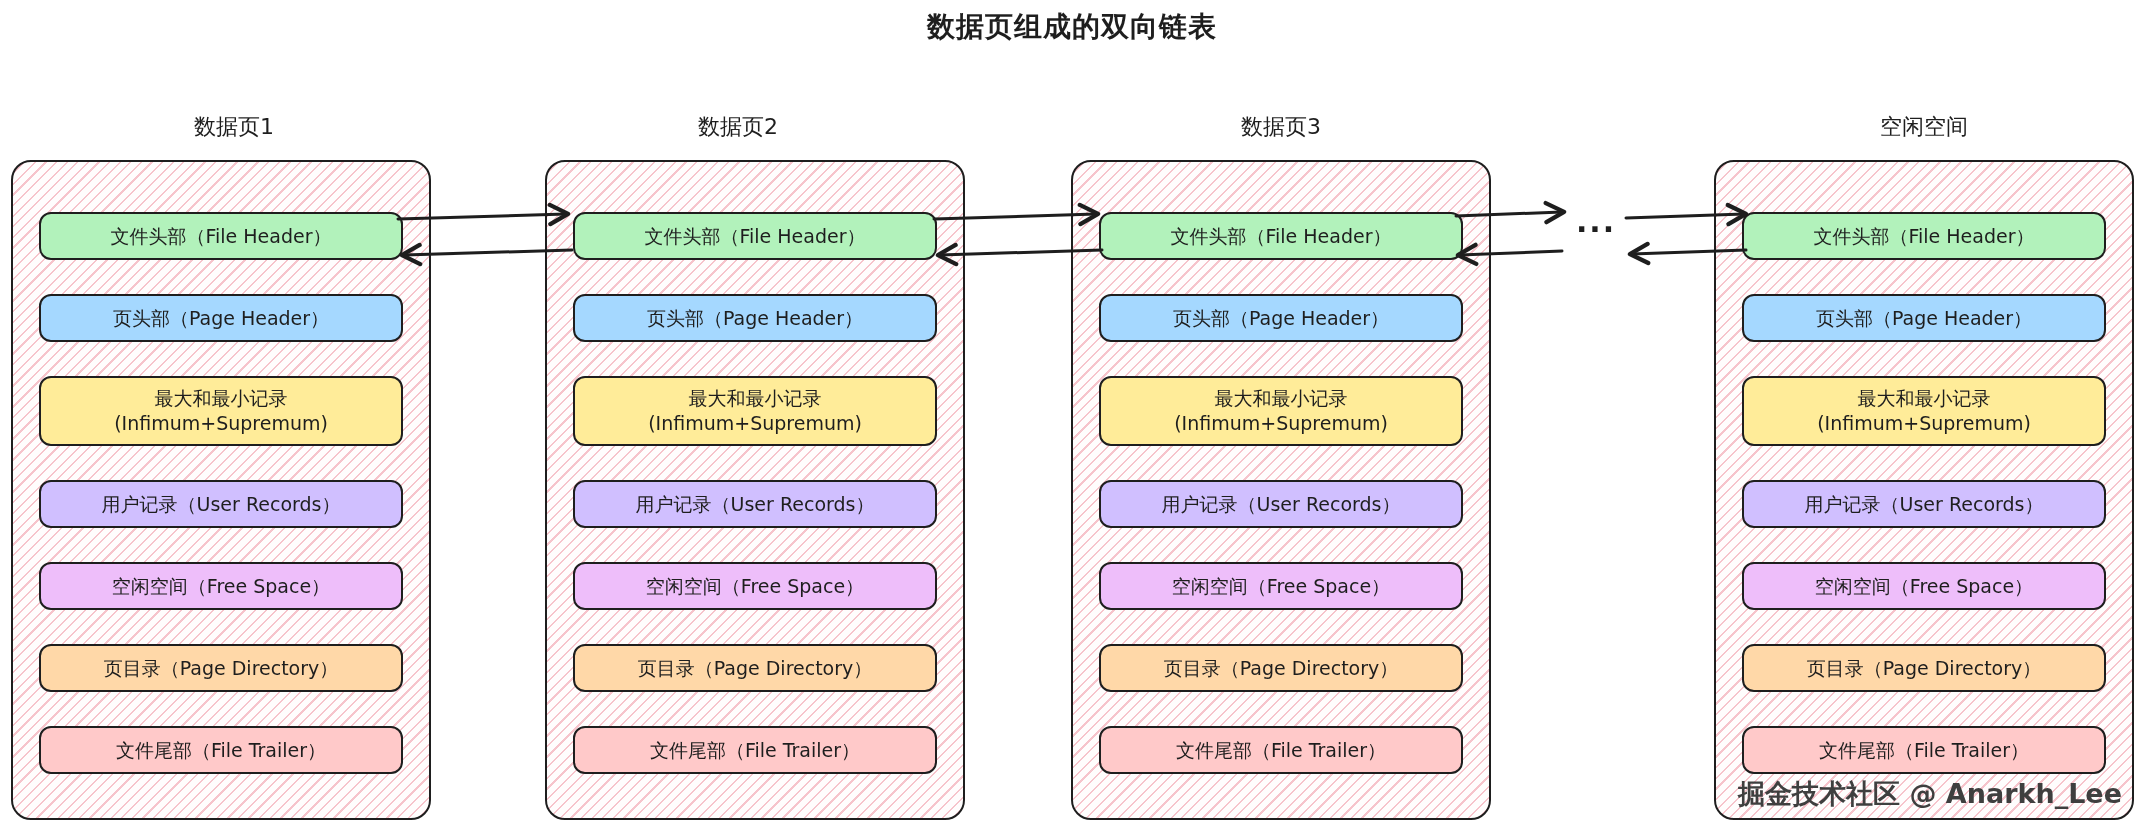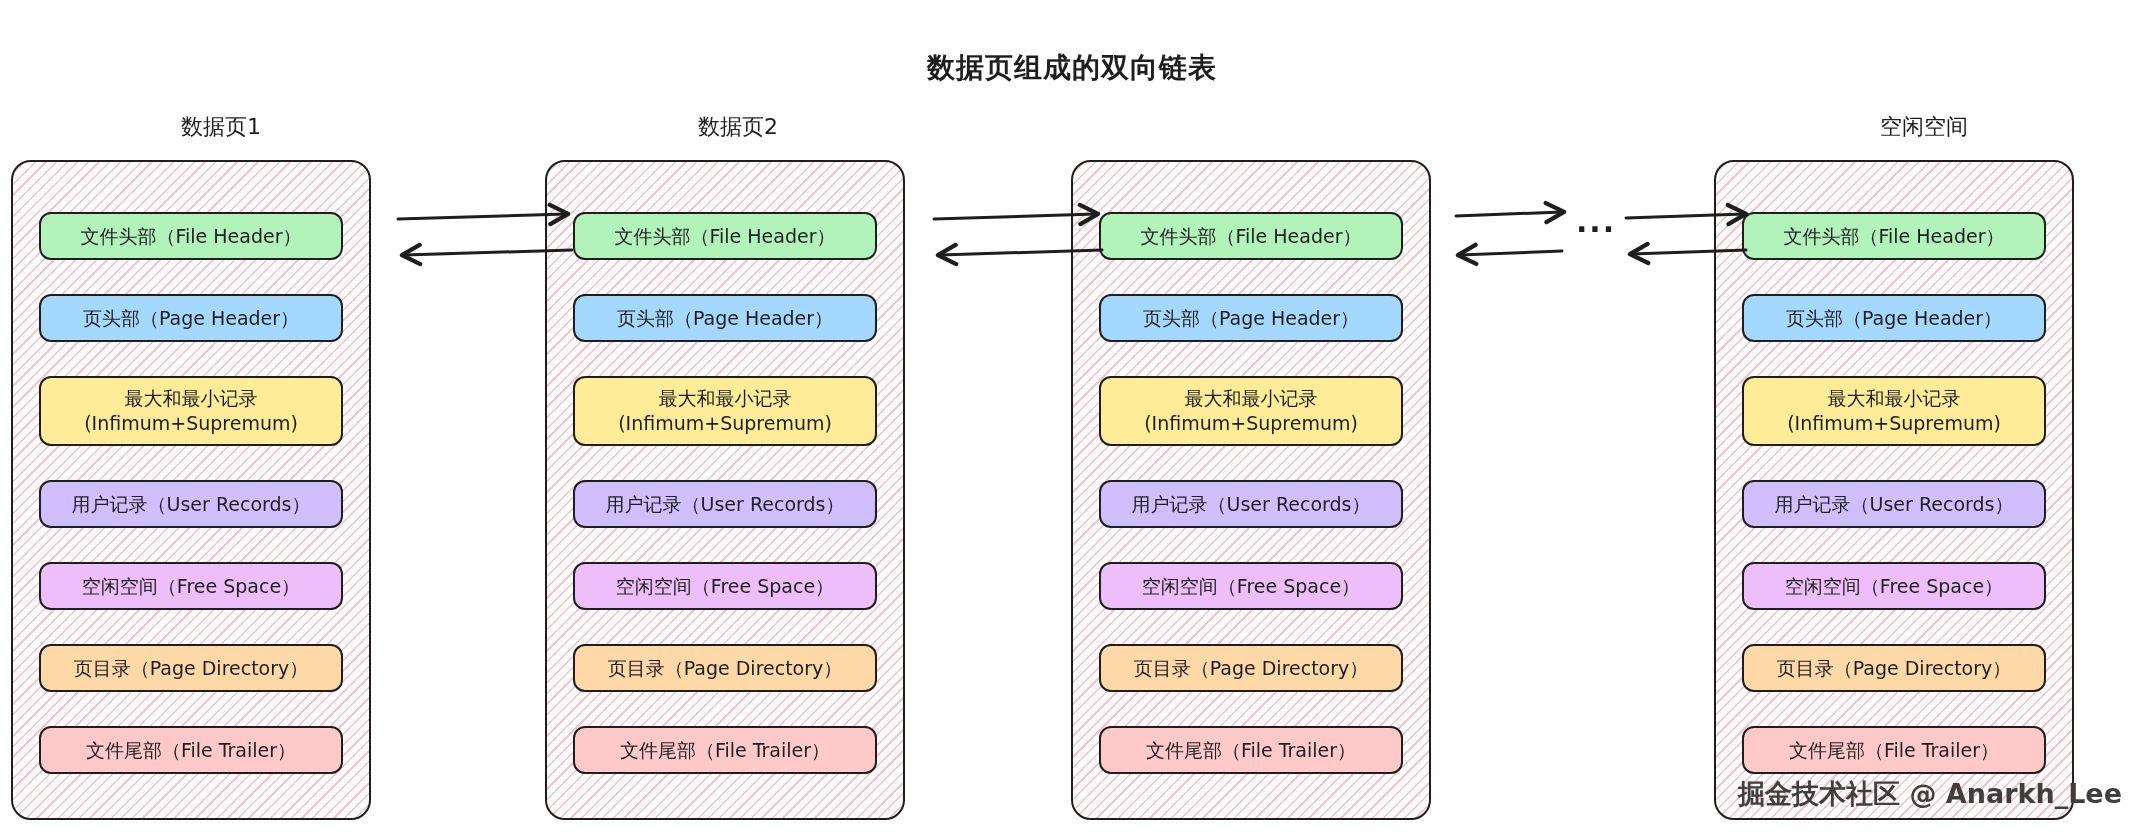--- a/index.html
+++ b/index.html
@@ -18,34 +18,33 @@
   }
   .title {
     position: absolute;
     top: 8px;
     left: 0;
     width: 100%;
     text-align: center;
     font-size: 28px;
     font-weight: 600;
     letter-spacing: 1px;
-    margin-top: 41px;
   }
   .page-label {
     position: absolute;
     top: 112px;
     width: 420px;
     text-align: center;
     font-size: 22px;
     font-weight: 500;
   }
   .page-box {
     position: absolute;
     top: 160px;
-    width: 360px;
+    width: 420px;
     height: 660px;
     box-sizing: border-box;
     border: 2.5px solid #1e1e1e;
     border-radius: 20px;
     padding: 50px 26px 0 26px;
     background:
       repeating-linear-gradient(135deg,
         rgba(238, 140, 155, 0.50) 0px,
         rgba(238, 140, 155, 0.50) 1.6px,
         transparent 1.6px,
@@ -98,21 +97,21 @@
     z-index: 7;
   }
 </style>
 </head>
 <body>
 
 <div id="canvas">
 
   <div class="title">数据页组成的双向链表</div>
 
-  <div class="page-label" style="left:11px">数据页1</div>
+  <div class="page-label" style="left:24px">数据页1</div>
   <div class="page-box" style="left:11px">
     <div class="row" style="background: rgb(178, 242, 187);">文件头部（File Header）</div>
     <div class="row" style="background: rgb(165, 216, 255);">页头部（Page Header）</div>
     <div class="row tall" style="background: rgb(255, 236, 153);">最大和最小记录
 (Infimum+Supremum)</div>
     <div class="row" style="background: rgb(208, 191, 255);">用户记录（User Records）</div>
     <div class="row" style="background: rgb(238, 190, 250);">空闲空间（Free Space）</div>
     <div class="row" style="background: rgb(255, 216, 168);">页目录（Page Directory）</div>
     <div class="row" style="background: rgb(255, 201, 201);">文件尾部（File Trailer）</div>
   </div>
@@ -122,20 +121,21 @@
     <div class="row" style="background: rgb(178, 242, 187);">文件头部（File Header）</div>
     <div class="row" style="background: rgb(165, 216, 255);">页头部（Page Header）</div>
     <div class="row tall" style="background: rgb(255, 236, 153);">最大和最小记录
 (Infimum+Supremum)</div>
     <div class="row" style="background: rgb(208, 191, 255);">用户记录（User Records）</div>
     <div class="row" style="background: rgb(238, 190, 250);">空闲空间（Free Space）</div>
     <div class="row" style="background: rgb(255, 216, 168);">页目录（Page Directory）</div>
     <div class="row" style="background: rgb(255, 201, 201);">文件尾部（File Trailer）</div>
   </div>
 
+  <div class="page-label" style="left:1071px">数据页3</div>
   <div class="page-box" style="left:1071px">
     <div class="row" style="background: rgb(178, 242, 187);">文件头部（File Header）</div>
     <div class="row" style="background: rgb(165, 216, 255);">页头部（Page Header）</div>
     <div class="row tall" style="background: rgb(255, 236, 153);">最大和最小记录
 (Infimum+Supremum)</div>
     <div class="row" style="background: rgb(208, 191, 255);">用户记录（User Records）</div>
     <div class="row" style="background: rgb(238, 190, 250);">空闲空间（Free Space）</div>
     <div class="row" style="background: rgb(255, 216, 168);">页目录（Page Directory）</div>
     <div class="row" style="background: rgb(255, 201, 201);">文件尾部（File Trailer）</div>
   </div>

